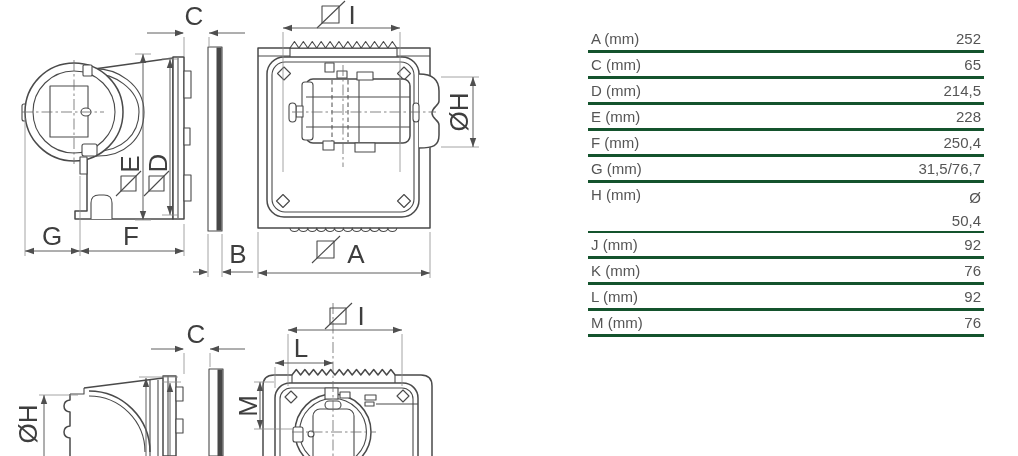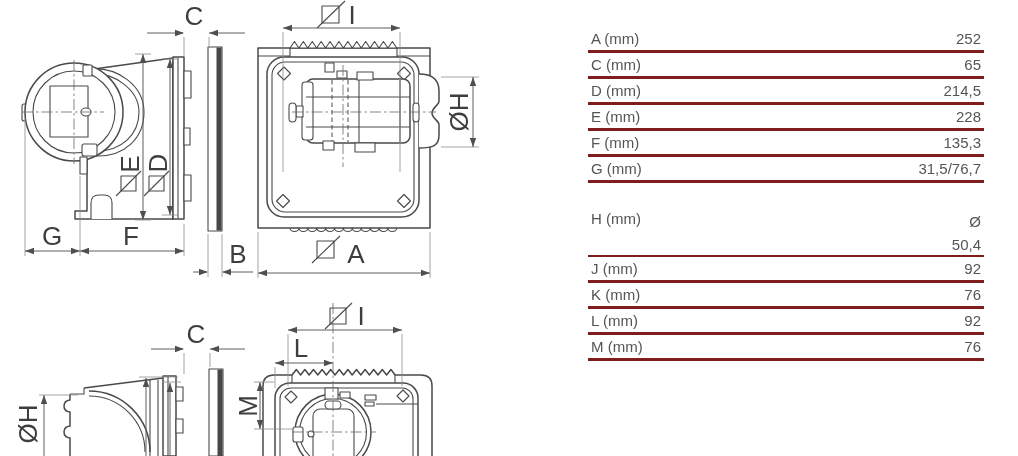--- a/index.html
+++ b/index.html
@@ -1,22 +1,22 @@
 <!DOCTYPE html>
 <html><head>
 <meta charset="utf-8">
 <style>
   html,body{margin:0;padding:0;background:#fff;}
   #stage{position:relative;width:1018px;height:456px;background:#fff;overflow:hidden;
          font-family:"Liberation Sans",sans-serif;}
   
   .dim-table{position:absolute;left:588px;top:27px;width:396px;color:#555;font-size:15px;}
   .t-row{display:flex;justify-content:space-between;align-items:flex-end;height:26px;
-         box-sizing:border-box;border-bottom:3px solid #7f1d1d;padding:0 3px 3px 3px;}
-  .t-row--tall{height:50px;align-items:flex-start;padding-top:3px;border-bottom-width:2px;margin-top:24px;}
+         box-sizing:border-box;border-bottom:3px solid #14532d;padding:0 3px 3px 3px;}
+  .t-row--tall{height:50px;align-items:flex-start;padding-top:3px;border-bottom-width:2px;}
   .t-label{white-space:nowrap;}
   .t-value{white-space:nowrap;}
   .t-value-lines{text-align:right;line-height:23px;}
   
   .drawing{position:absolute;left:0;top:0;width:560px;height:456px;}
   .o  {stroke:#4a4a4a;stroke-width:1.5;fill:#fff;stroke-linejoin:round;}
   .o2 {stroke:#4a4a4a;stroke-width:1.1;fill:#fff;stroke-linejoin:round;}
   .l  {stroke:#4a4a4a;stroke-width:1.1;fill:none;stroke-linejoin:round;}
   .lt {stroke:#4a4a4a;stroke-width:1.5;fill:none;stroke-linejoin:round;}
   .dim{stroke:#5f5f5f;stroke-width:1;fill:none;}
@@ -274,21 +274,21 @@
     <div class="t-row">
       <span class="t-label">D (mm)</span>
       <span class="t-value">214,5</span>
     </div>
     <div class="t-row">
       <span class="t-label">E (mm)</span>
       <span class="t-value">228</span>
     </div>
     <div class="t-row">
       <span class="t-label">F (mm)</span>
-      <span class="t-value">135,3</span>
+      <span class="t-value">250,4</span>
     </div>
     <div class="t-row">
       <span class="t-label">G (mm)</span>
       <span class="t-value">31,5/76,7</span>
     </div>
     <div class="t-row t-row--tall">
       <span class="t-label">H (mm)</span>
       <span class="t-value-lines">
         <div>Ø</div>
         <div>50,4</div>

